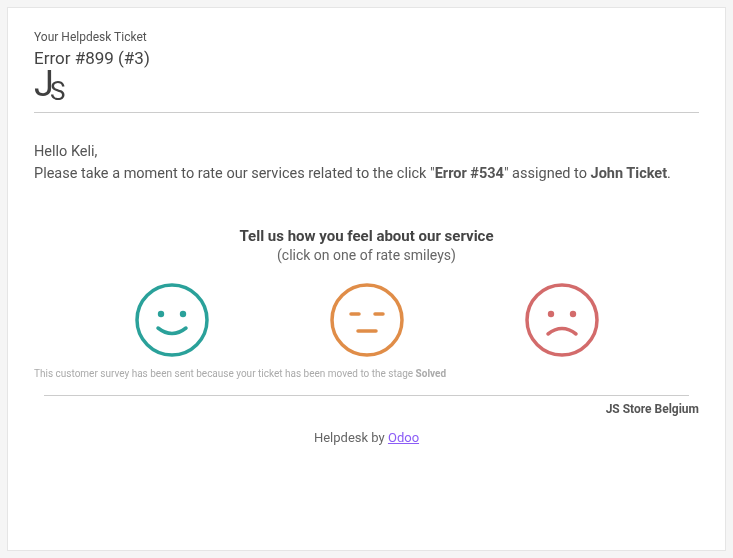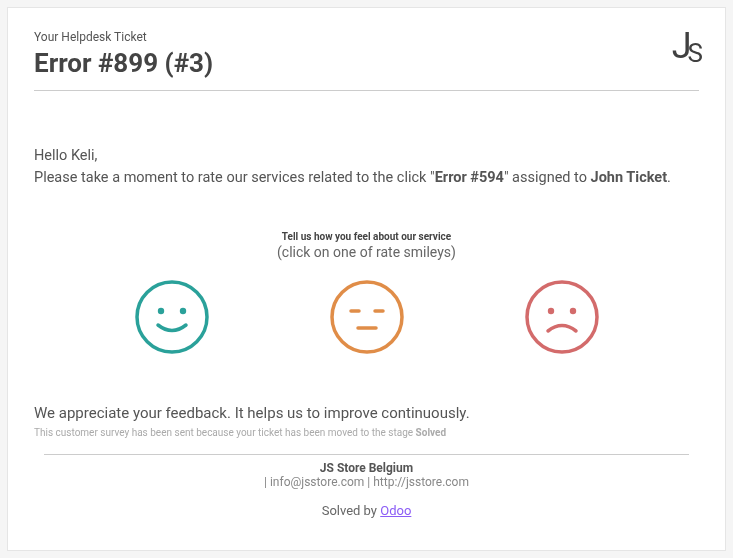--- a/index.html
+++ b/index.html
@@ -14,58 +14,59 @@
       background: #fff;
       border: 1px solid #e5e5e5;
       padding: 22px 26px 12px 26px;
       position: relative;
       height: 100%;
     }
     .header {
       display: flex;
       justify-content: space-between;
       align-items: flex-start;
+      flex-direction: column;
     }
     .header-text { flex: 1; }
     .subtitle {
       font-size: 12px;
       color: #555;
       margin-bottom: 4px;
     }
     .title {
-      font-size: 26px;
-      font-weight: 700;
+      font-size: 17px;
+      font-weight: 400;
       color: #444;
     }
     .logo {
       font-weight: 400;
       font-size: 30px;
       color: #404040;
       letter-spacing: -4px;
       line-height: 0.9;
     }
     .logo .j { font-size: 36px; }
     .logo .s { font-size: 26px; position: relative; top: 4px; }
     hr.divider {
       border: none;
       border-top: 1px solid #ccc;
       margin-top: 12px;
     }
     .body-text {
-      margin-top: 54px;
+      margin-top: 28px;
       font-size: 14.5px;
       color: #555;
       line-height: 1.5;
     }
     .rating-prompt {
       text-align: center;
       margin-top: 42px;
     }
     .rating-title {
-      font-size: 10px;
+      font-size: 15px;
       font-weight: 700;
       color: #444;
     }
     .rating-sub {
       font-size: 14px;
       color: #666;
       margin-top: 2px;
     }
     .smileys {
       display: flex;
@@ -82,21 +83,21 @@
       font-size: 10px;
       color: #aaa;
       margin-top: 5px;
     }
     hr.footer-divider {
       border: none;
       border-top: 1px solid #ccc;
       margin: 16px 10px 0 10px;
     }
     .company-footer {
-      text-align: center;
+      text-align: right;
       font-size: 12px;
       color: #555;
       margin-top: 6px;
     }
     .company-name { font-weight: 700; }
     .company-contact { color: #888; }
     .powered {
       text-align: center;
       font-size: 13px;
       color: #666;
@@ -119,21 +120,21 @@
     </div>
     <div class="logo">
       <span class="j">J</span><span class="s">S</span>
     </div>
   </div>
 
   <hr class="divider">
 
   <div class="body-text">
     <span>Hello </span><span>Keli</span><span>,</span><br>
-    <span>Please take a moment to rate our services related to the click "</span><strong>Error #594</strong><span>" assigned to </span><strong>John Ticket</strong><span>.</span>
+    <span>Please take a moment to rate our services related to the click "</span><strong>Error #534</strong><span>" assigned to </span><strong>John Ticket</strong><span>.</span>
   </div>
 
   <div class="rating-prompt">
     <div class="rating-title">Tell us how you feel about our service</div>
     <div class="rating-sub">(click on one of rate smileys)</div>
   </div>
 
   <div class="smileys">
     <div class="smiley">
       <svg width="78" height="78" viewBox="0 0 78 78">
@@ -154,31 +155,27 @@
     <div class="smiley">
       <svg width="78" height="78" viewBox="0 0 78 78">
         <circle cx="39" cy="39" r="35" fill="none" stroke-width="3.5" stroke="#d36b6b"></circle>
         <circle cx="28" cy="33" r="3.2" fill="#d36b6b"></circle>
         <circle cx="50" cy="33" r="3.2" fill="#d36b6b"></circle>
         <path d="M 25 53 Q 39 42 53 53" fill="none" stroke-width="3.5" stroke-linecap="round" stroke="#d36b6b"></path>
       </svg>
     </div>
   </div>
 
-  <div class="appreciate">We appreciate your feedback. It helps us to improve continuously.</div>
   <div class="survey-reason">
     <span>This customer survey has been sent because your ticket has been moved to the stage </span><strong>Solved</strong>
   </div>
 
   <hr class="footer-divider">
 
   <div class="company-footer">
     <div class="company-name">JS Store Belgium</div>
-    <div class="company-contact">
-      <span> | </span><span>info@jsstore.com</span><span> | </span><span>http://jsstore.com</span>
-    </div>
   </div>
 
   <div class="powered">
-    <span>Solved by </span><a href="#">Odoo</a>
+    <span>Helpdesk by </span><a href="#">Odoo</a>
   </div>
 
 </div>
 
 </body></html>

